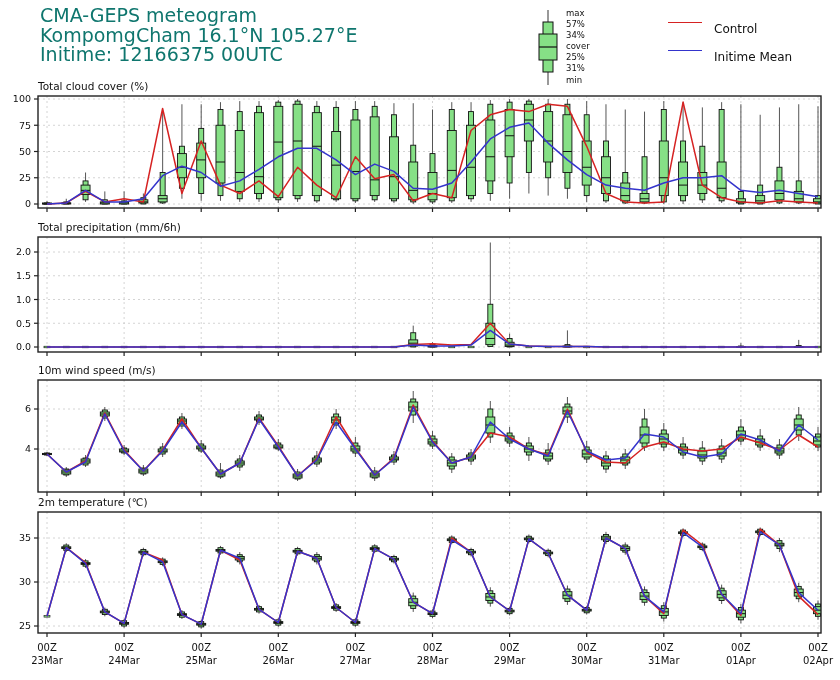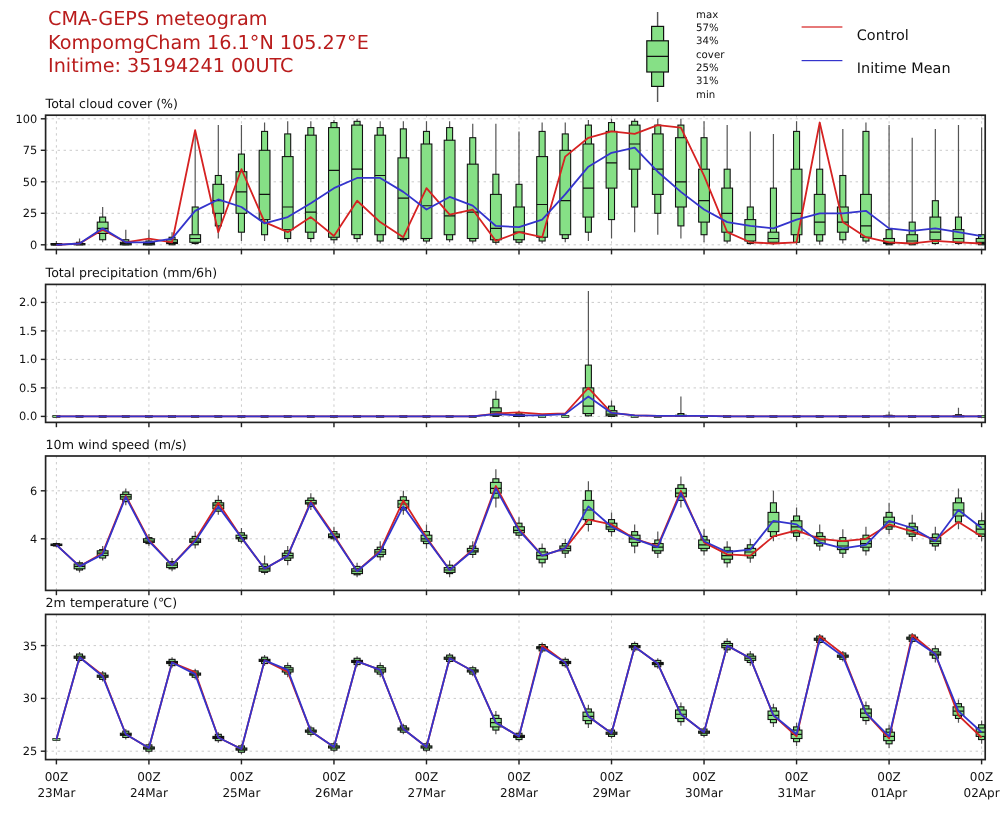--- a/index.html
+++ b/index.html
@@ -1,22 +1,22 @@
 <!DOCTYPE html>
 <html><head>
 <meta charset="utf-8">
 <style>
   html,body{margin:0;padding:0;background:#fff;}
   #app{position:relative;width:840px;height:680px;background:#ffffff;overflow:hidden;
        font-family:"DejaVu Sans","Liberation Sans",sans-serif;}
   #chart-svg{position:absolute;left:0;top:0;}
-  .hdr{position:absolute;left:40px;top:6px;color:#b91c1c;font-size:16px;line-height:19.5px;}
+  .hdr{position:absolute;left:40px;top:6px;color:#0f766e;font-size:19px;line-height:19.5px;}
   .hdr div{white-space:nowrap;}
   .legend-box{position:absolute;left:536px;top:8px;display:flex;}
-  .box-labels{margin-left:20px;font-size:8.5px;line-height:11.1px;color:#111;}
+  .box-labels{margin-left:6px;font-size:8.5px;line-height:11.1px;color:#111;}
   .line-legend{position:absolute;left:668px;top:22px;}
   .line-entry{display:flex;align-items:flex-start;height:28px;}
   .dash{display:inline-block;width:34px;height:0;border-top:1.6px solid #000;}
   .line-entry span.lbl{margin-left:12px;font-size:12px;color:#111;}
   svg text{font-family:"DejaVu Sans","Liberation Sans",sans-serif;fill:#111;}
 </style>
 </head>
 <body>
 
 <div id="app">
@@ -770,21 +770,21 @@
       <text x="663.8" y="664" text-anchor="middle" font-size="10">31Mar</text>
       <text x="740.9" y="651" text-anchor="middle" font-size="10">00Z</text>
       <text x="740.9" y="664" text-anchor="middle" font-size="10">01Apr</text>
       <text x="818" y="651" text-anchor="middle" font-size="10">00Z</text>
       <text x="818" y="664" text-anchor="middle" font-size="10">02Apr</text>
     </svg>
 
   <div class="hdr">
     <div>CMA-GEPS meteogram</div>
     <div>KompomgCham 16.1°N 105.27°E</div>
-    <div>Initime: 35194241 00UTC</div>
+    <div>Initime: 12166375 00UTC</div>
   </div>
 
   <div class="legend-box">
     <svg width="24" height="80">
       <line x1="12" y1="2" x2="12" y2="77" stroke="#555" stroke-width="1.2"></line>
       <rect x="7" y="14" width="10" height="50" fill="#86e086" stroke="#111" stroke-width="1"></rect>
       <rect x="3" y="26" width="18" height="26" fill="#86e086" stroke="#111" stroke-width="1"></rect>
       <line x1="3" y1="39" x2="21" y2="39" stroke="#111" stroke-width="1.2"></line>
     </svg>
     <div class="box-labels">

